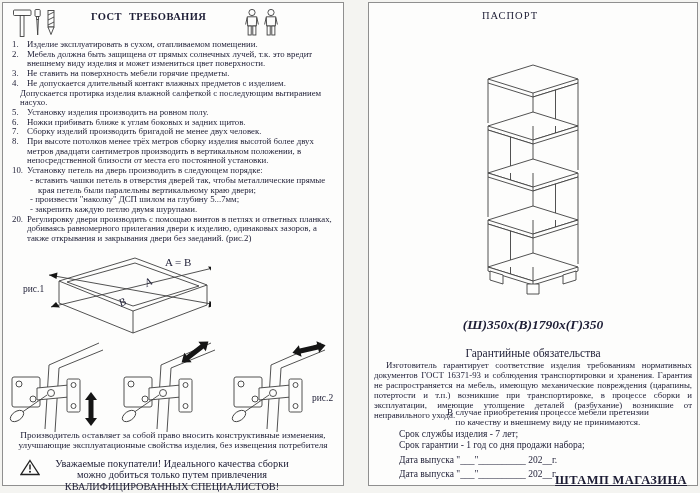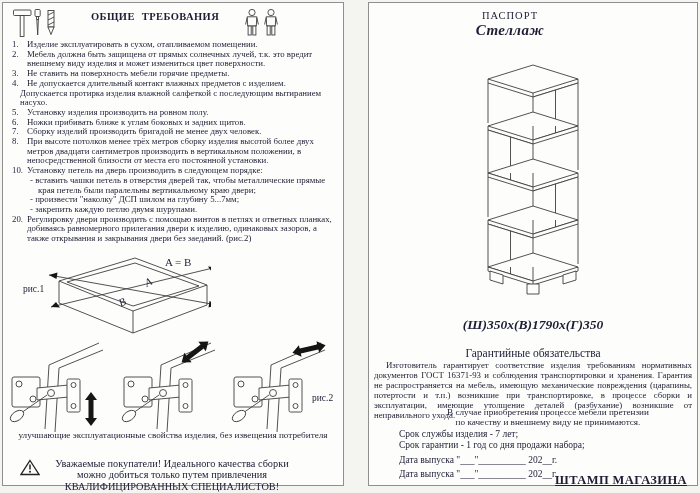--- a/index.html
+++ b/index.html
@@ -67,21 +67,21 @@
       <rect class="inkf" x="1.5" y="3" width="17.5" height="5.5" rx="1"></rect>
       <rect class="inkf" x="8.2" y="8.5" width="3.8" height="21"></rect>
       <rect class="inkf" x="23" y="2.5" width="5.2" height="7" rx="1"></rect>
       <rect class="inkf" x="24.6" y="9.5" width="2" height="3"></rect>
       <path class="inkf" d="M24.8,12.5 L26.4,12.5 L25.7,28 Z"></path>
       <rect class="inkf" x="36" y="3.5" width="6" height="16.5"></rect>
       <path class="ink" d="M36,8 L42,5 M36,13 L42,10 M36,18 L42,15"></path>
       <path class="inkf" d="M36,20 L42,20 L39,27.5 Z"></path>
     </svg>
 
-    <div class="ltitle">ОБЩИЕ ТРЕБОВАНИЯ</div>
+    <div class="ltitle">ГОСТ ТРЕБОВАНИЯ</div>
 
     <svg class="persons-svg" width="40" height="30" viewBox="0 0 40 30">
       <g class="inkf">
         <circle cx="9" cy="4.5" r="3.1"></circle>
         <path d="M4.2,8.8 L13.8,8.8 L13.3,18 L4.7,18 Z"></path>
         <path d="M4.2,9.5 L2.6,16.5 M13.8,9.5 L15.4,16.5"></path>
         <rect x="5.1" y="18" width="3.1" height="9"></rect>
         <rect x="9.8" y="18" width="3.1" height="9"></rect>
       </g>
       <g class="inkf" transform="translate(19,0)">
@@ -170,38 +170,38 @@
       <circle class="inkf" cx="44" cy="56" r="3.5"></circle>
       <path class="ink" d="M40,58 L14,76" stroke-width="2"></path>
       <ellipse class="inkf" cx="10" cy="79" rx="7.5" ry="4.5" transform="rotate(-35 10 79)"></ellipse>
       <g transform="translate(80,12) rotate(-13)">
           <path class="blk" d="M-17,0 L-9,-6 L-9,-2.5 L9,-2.5 L9,-6 L17,0 L9,6 L9,2.5 L-9,2.5 L-9,6 Z"></path>
         </g>
     </svg>
     <div class="fig2-label">рис.2</div>
 
     <div class="manu-note">
+      <div>Производитель оставляет за собой право вносить конструктивные изменения,</div>
       <div>улучшающие эксплуатационные свойства изделия, без извещения потребителя</div>
     </div>
 
     <svg class="warn-tri" width="20" height="17" viewBox="0 0 20 17">
       <polygon points="10,1.5 19,15.5 1,15.5" fill="none" stroke="#222" stroke-width="1.3"></polygon>
       <line x1="10" y1="5.5" x2="10" y2="10.5" stroke="#222" stroke-width="1.5"></line>
       <circle cx="10" cy="12.8" r="1" fill="#222"></circle>
     </svg>
     <div class="warn-text">
       <div>Уважаемые покупатели! Идеального качества сборки</div>
       <div>можно добиться только путем привлечения</div>
       <div>КВАЛИФИЦИРОВАННЫХ СПЕЦИАЛИСТОВ!</div>
     </div>
   </section>
 
   <section class="box right">
     <div class="passport-title">ПАСПОРТ</div>
-    <div class="product-name">Стеллаж</div>
 
     <svg class="shelf-svg" width="120" height="262" viewBox="0 0 120 262">
 
       <path class="inkf" d="M15,28 L60,14 L105,28 L60,42 Z M15,28 L15,32 L60,46 L105,32 L105,28 M60,42 L60,46"></path>
       <path class="ink" d="M15,32 L15,72"></path>
       <path class="inkf" d="M60,46 L105,32 L105,75 L60,89 Z"></path>
         <path class="ink" d="M82.5,39 L82.5,82"></path>
 
       <path class="inkf" d="M15,75 L60,61 L105,75 L60,89 Z M15,75 L15,79 L60,93 L105,79 L105,75 M60,89 L60,93"></path>
       <path class="ink" d="M105,79 L105,119"></path>

